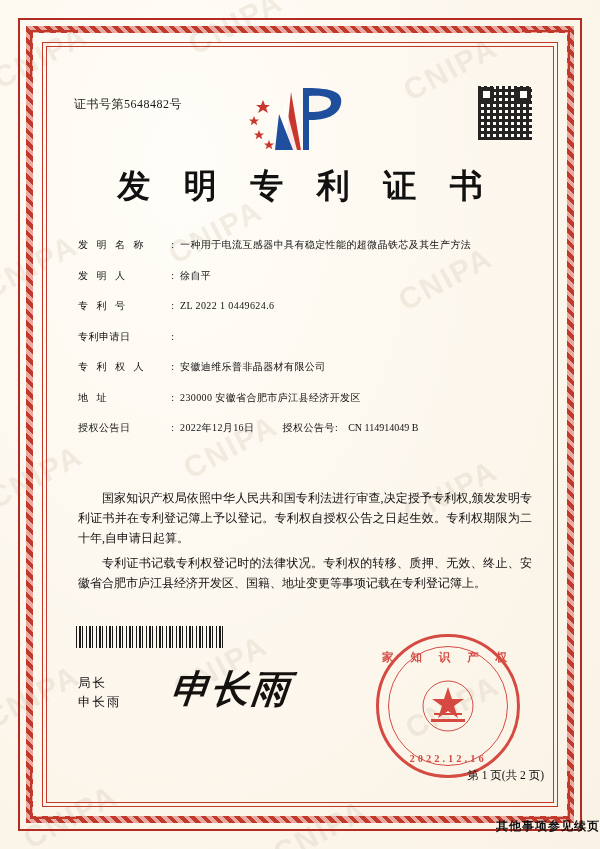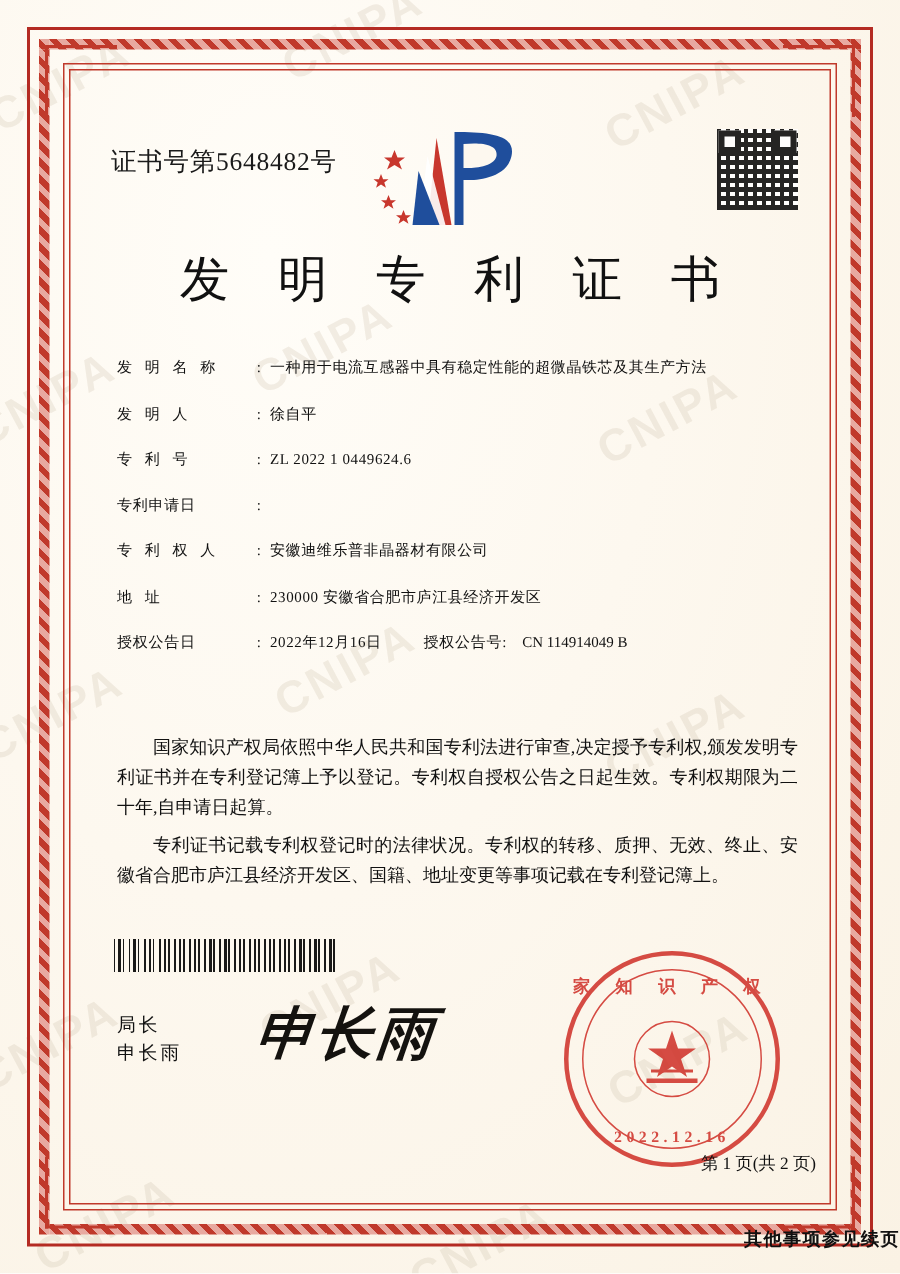--- a/index.html
+++ b/index.html
@@ -76,21 +76,21 @@
   
   .content {
     position: absolute;
     left: 56px; top: 56px; right: 56px; bottom: 56px;
   }
 
   .cert-no {
     position: absolute;
     left: 18px;
     top: 40px;
-    font-size: 17px;
+    font-size: 12px;
     color: #1a1a1a;
     letter-spacing: 0.5px;
   }
 
   
   .qr {
     position: absolute;
     right: 12px;
     top: 30px;
     width: 54px;
@@ -123,21 +123,21 @@
     width: 110px;
     height: 70px;
   }
 
   .title {
     position: absolute;
     left: 0; right: 0;
     top: 108px;
     text-align: center;
     font-size: 33px;
-    font-weight: normal;
+    font-weight: bold;
     letter-spacing: 11px;
     color: #111;
     font-family: "DejaVu Serif", serif;
     text-indent: 11px;
   }
 
   .fields {
     position: absolute;
     left: 22px;
     right: 10px;

